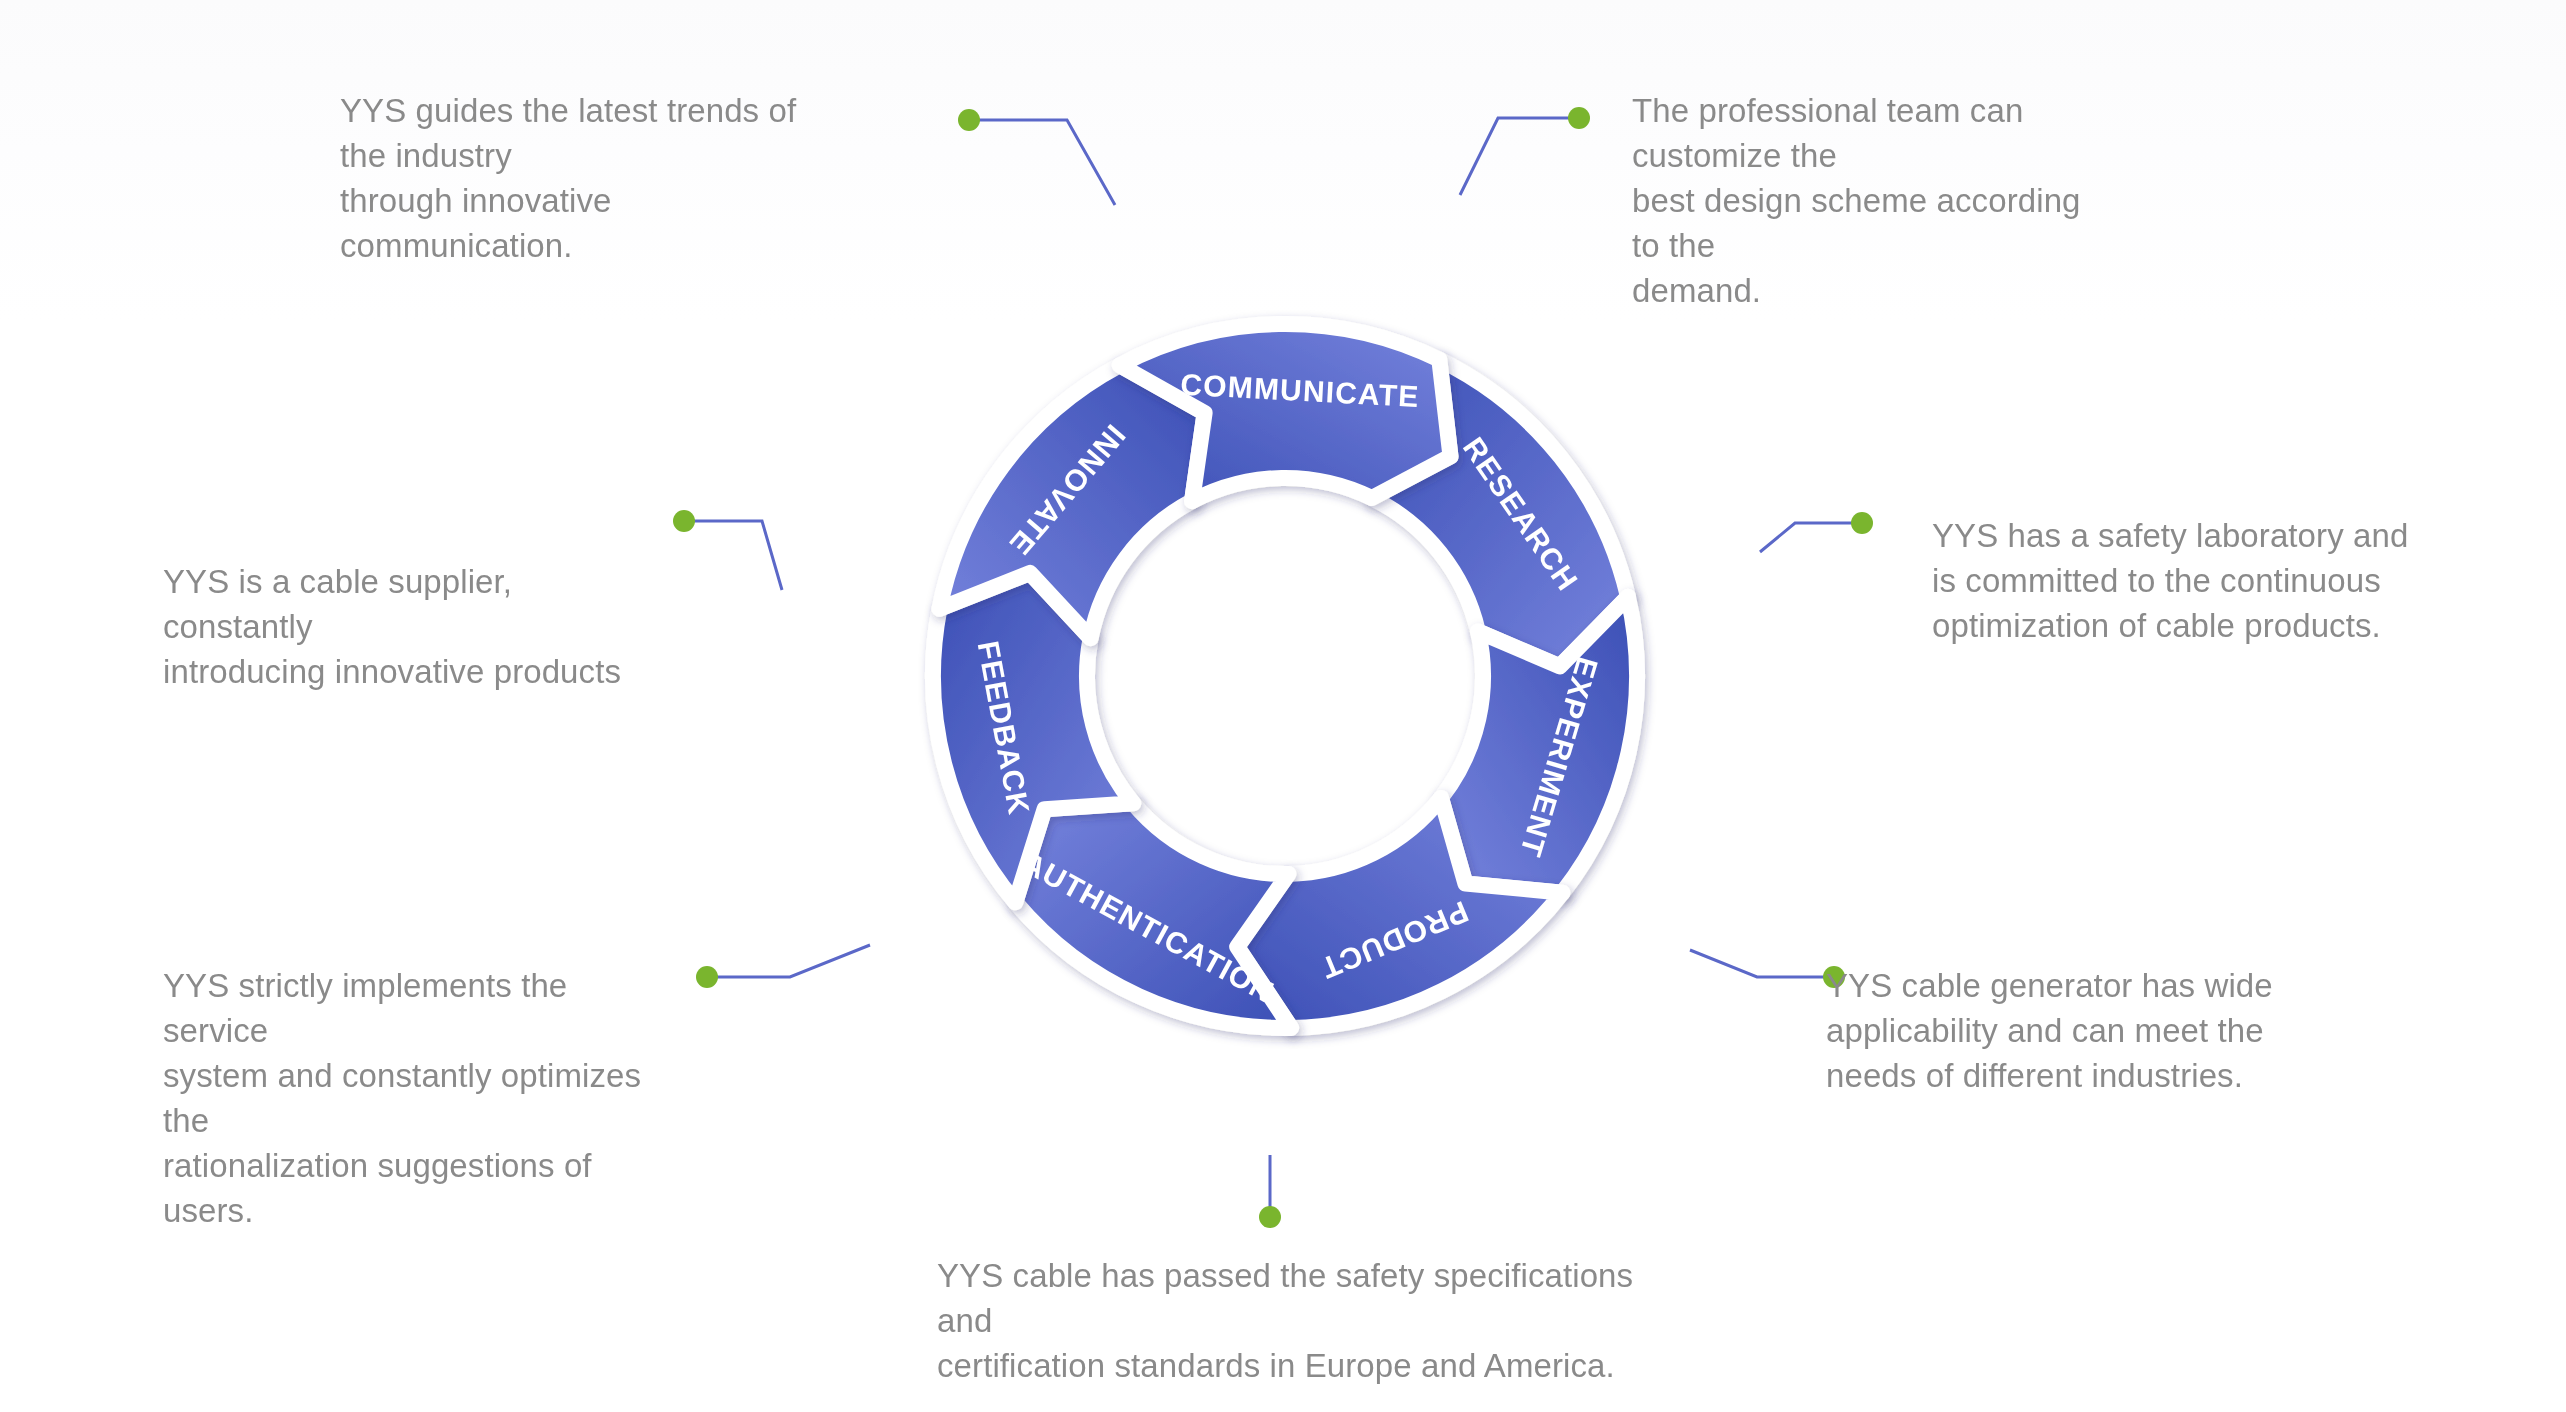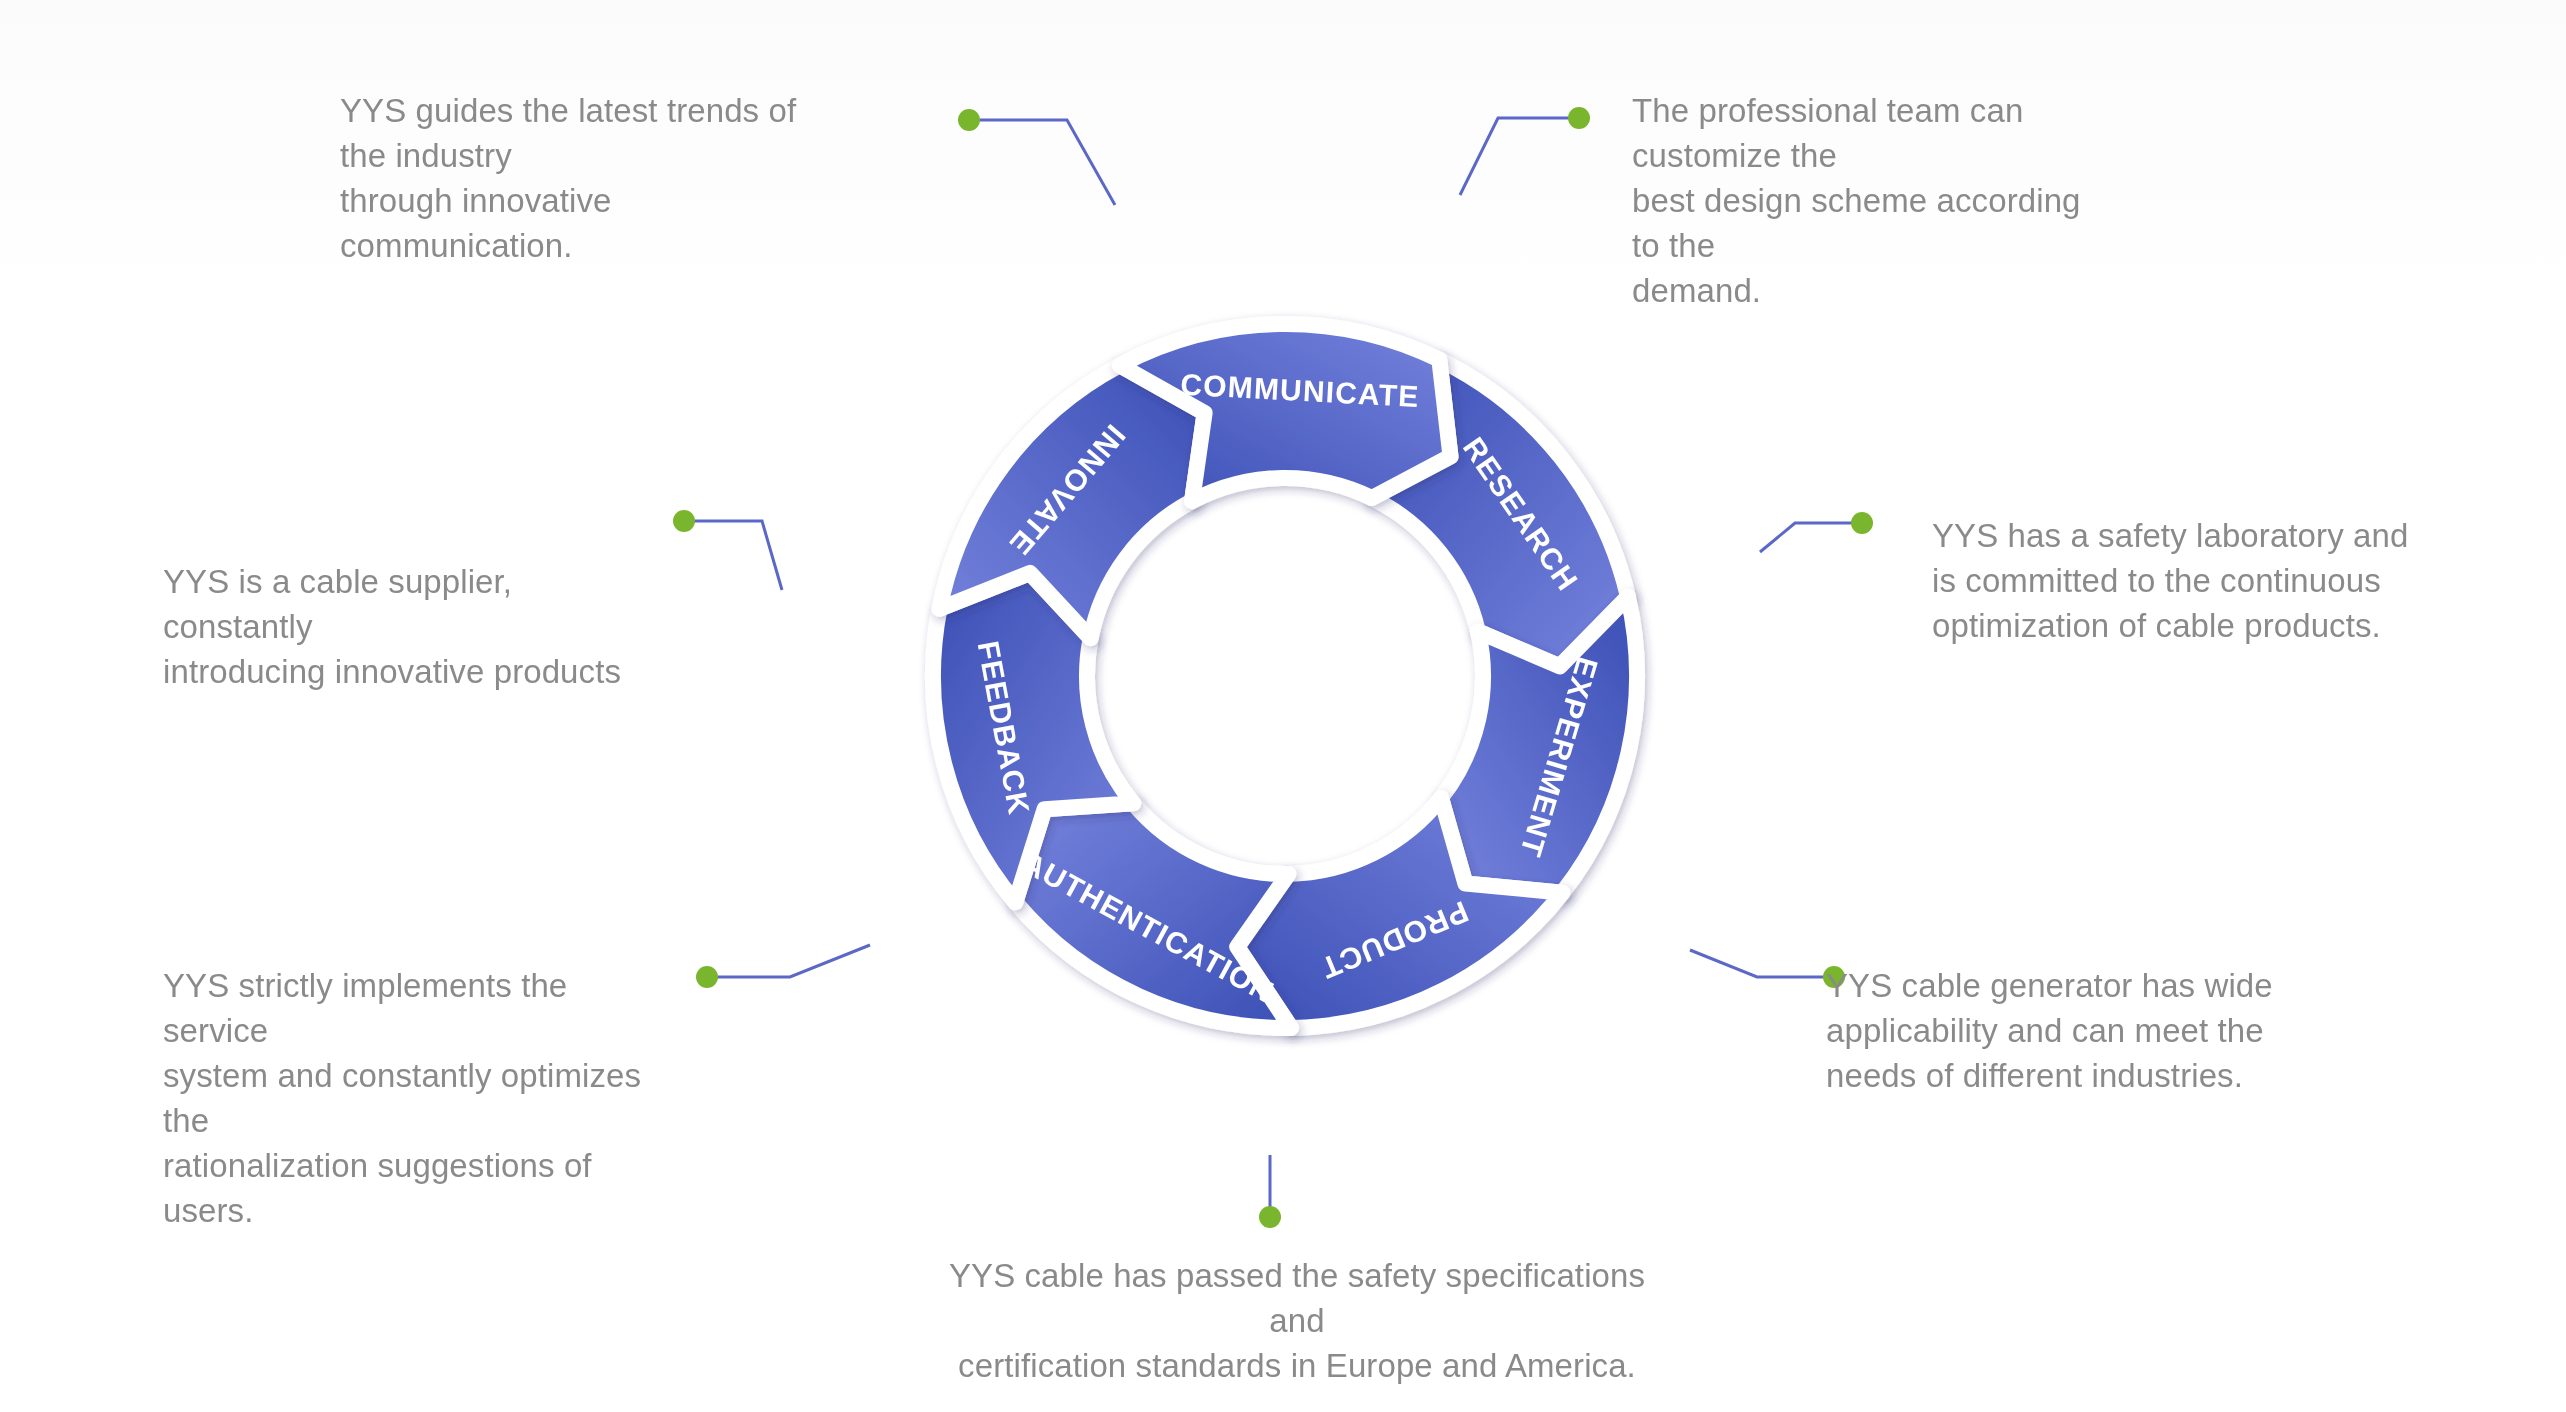--- a/index.html
+++ b/index.html
@@ -132,16 +132,16 @@
 introducing innovative products</div>
       <div class="callout right" style="left: 1932px; top: 513px; max-width: 480px;">YYS has a safety laboratory and
 is committed to the continuous
 optimization of cable products.</div>
       <div class="callout left" style="left: 163px; top: 963px; max-width: 480px;">YYS strictly implements the service
 system and constantly optimizes the
 rationalization suggestions of users.</div>
       <div class="callout right" style="left: 1826px; top: 963px; max-width: 480px;">YYS cable generator has wide
 applicability and can meet the
 needs of different industries.</div>
-      <div class="callout left" style="left: 937px; top: 1253px; max-width: 720px; text-align: center;">YYS cable has passed the safety specifications and
+      <div class="callout left" style="left: 937px; top: 1253px; max-width: 720px;">YYS cable has passed the safety specifications and
 certification standards in Europe and America.</div>
     </div>
 </div>
 
 </body></html>

